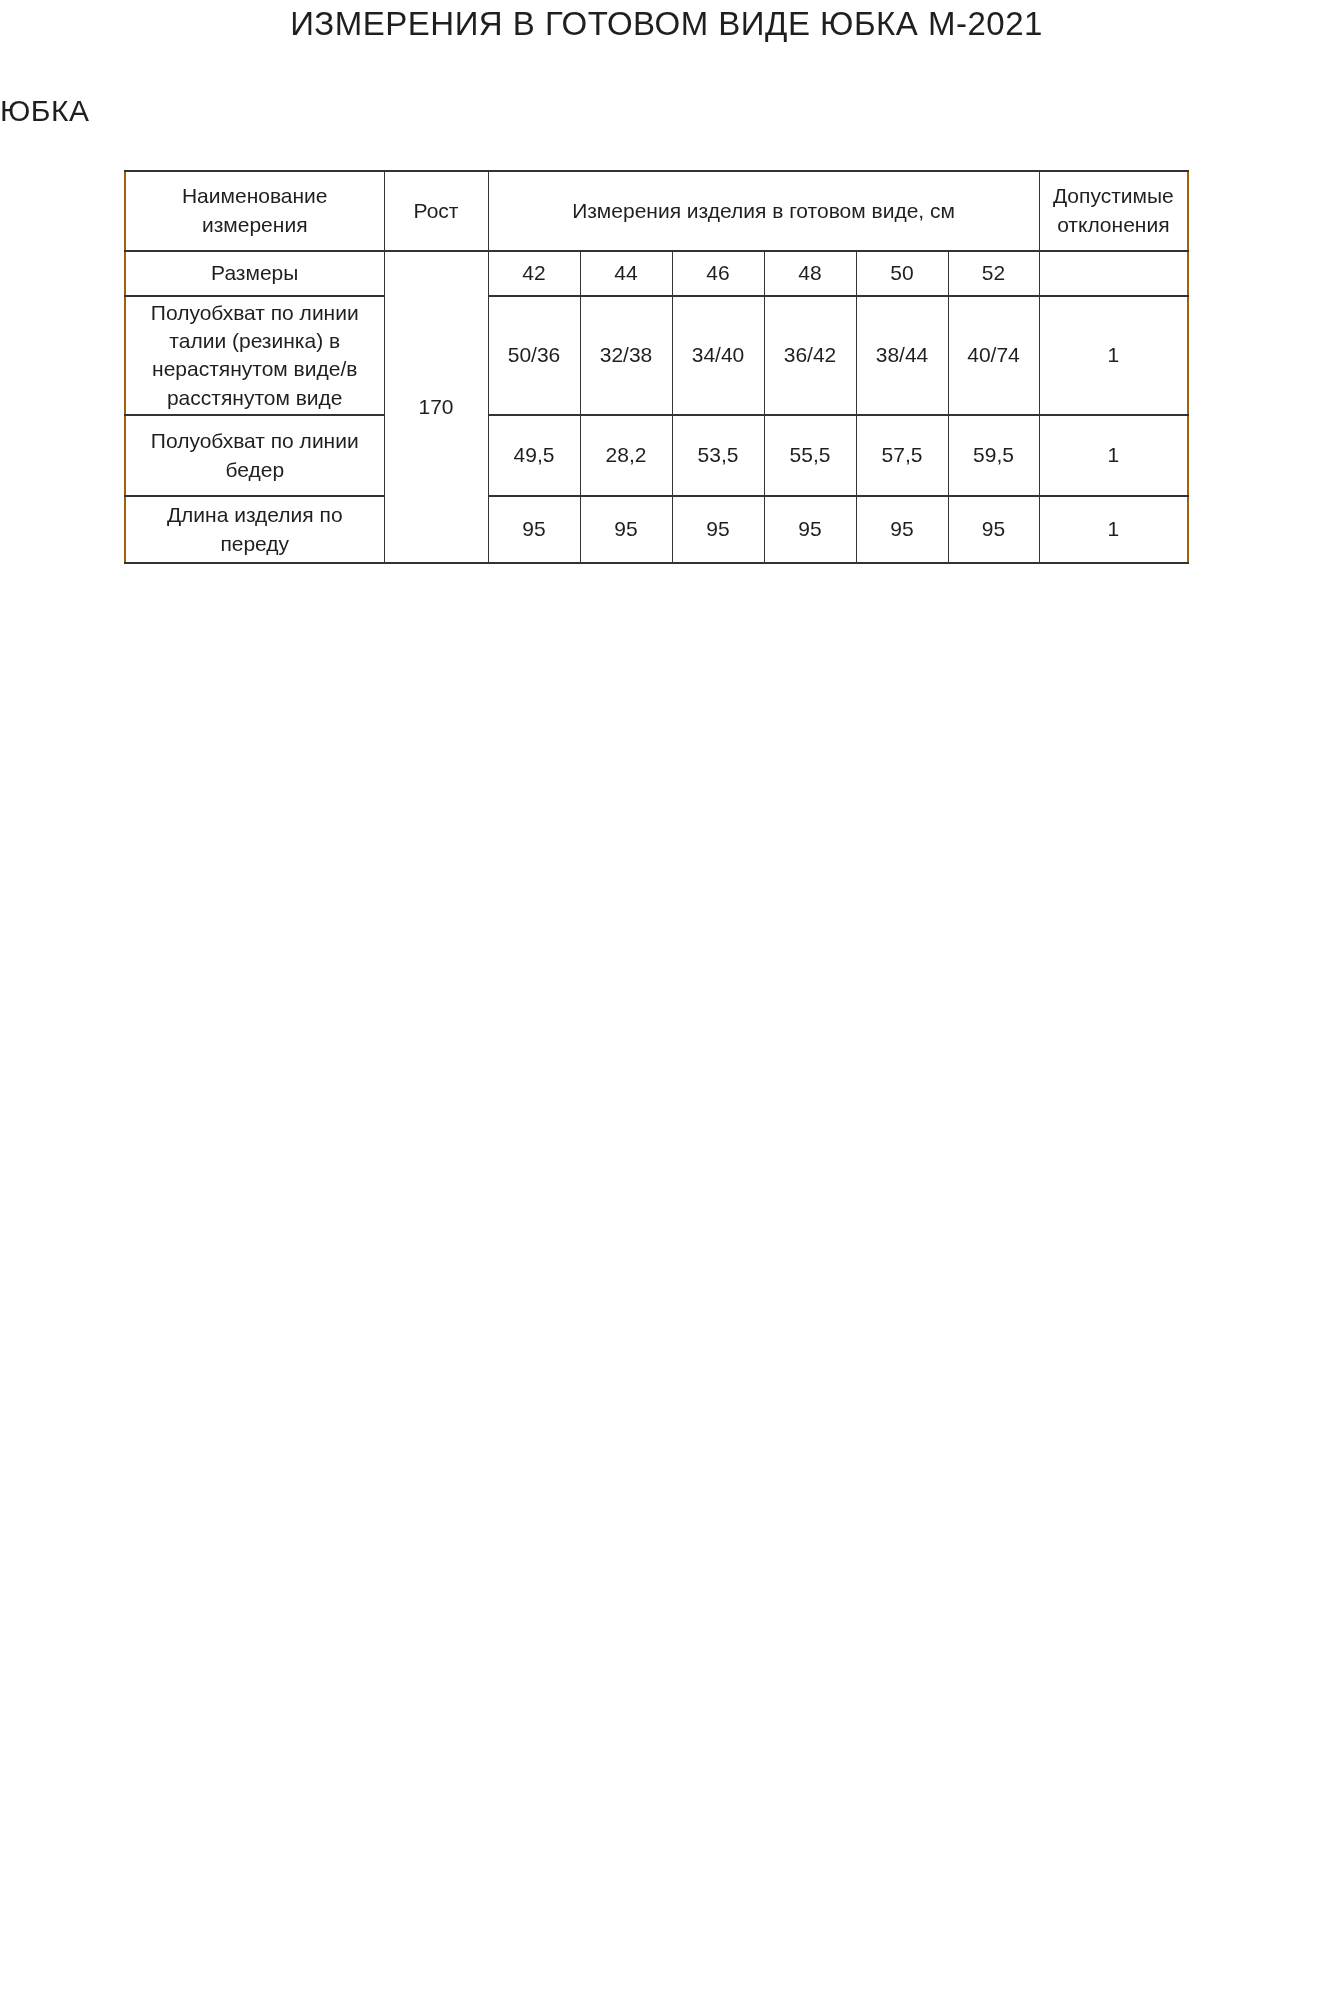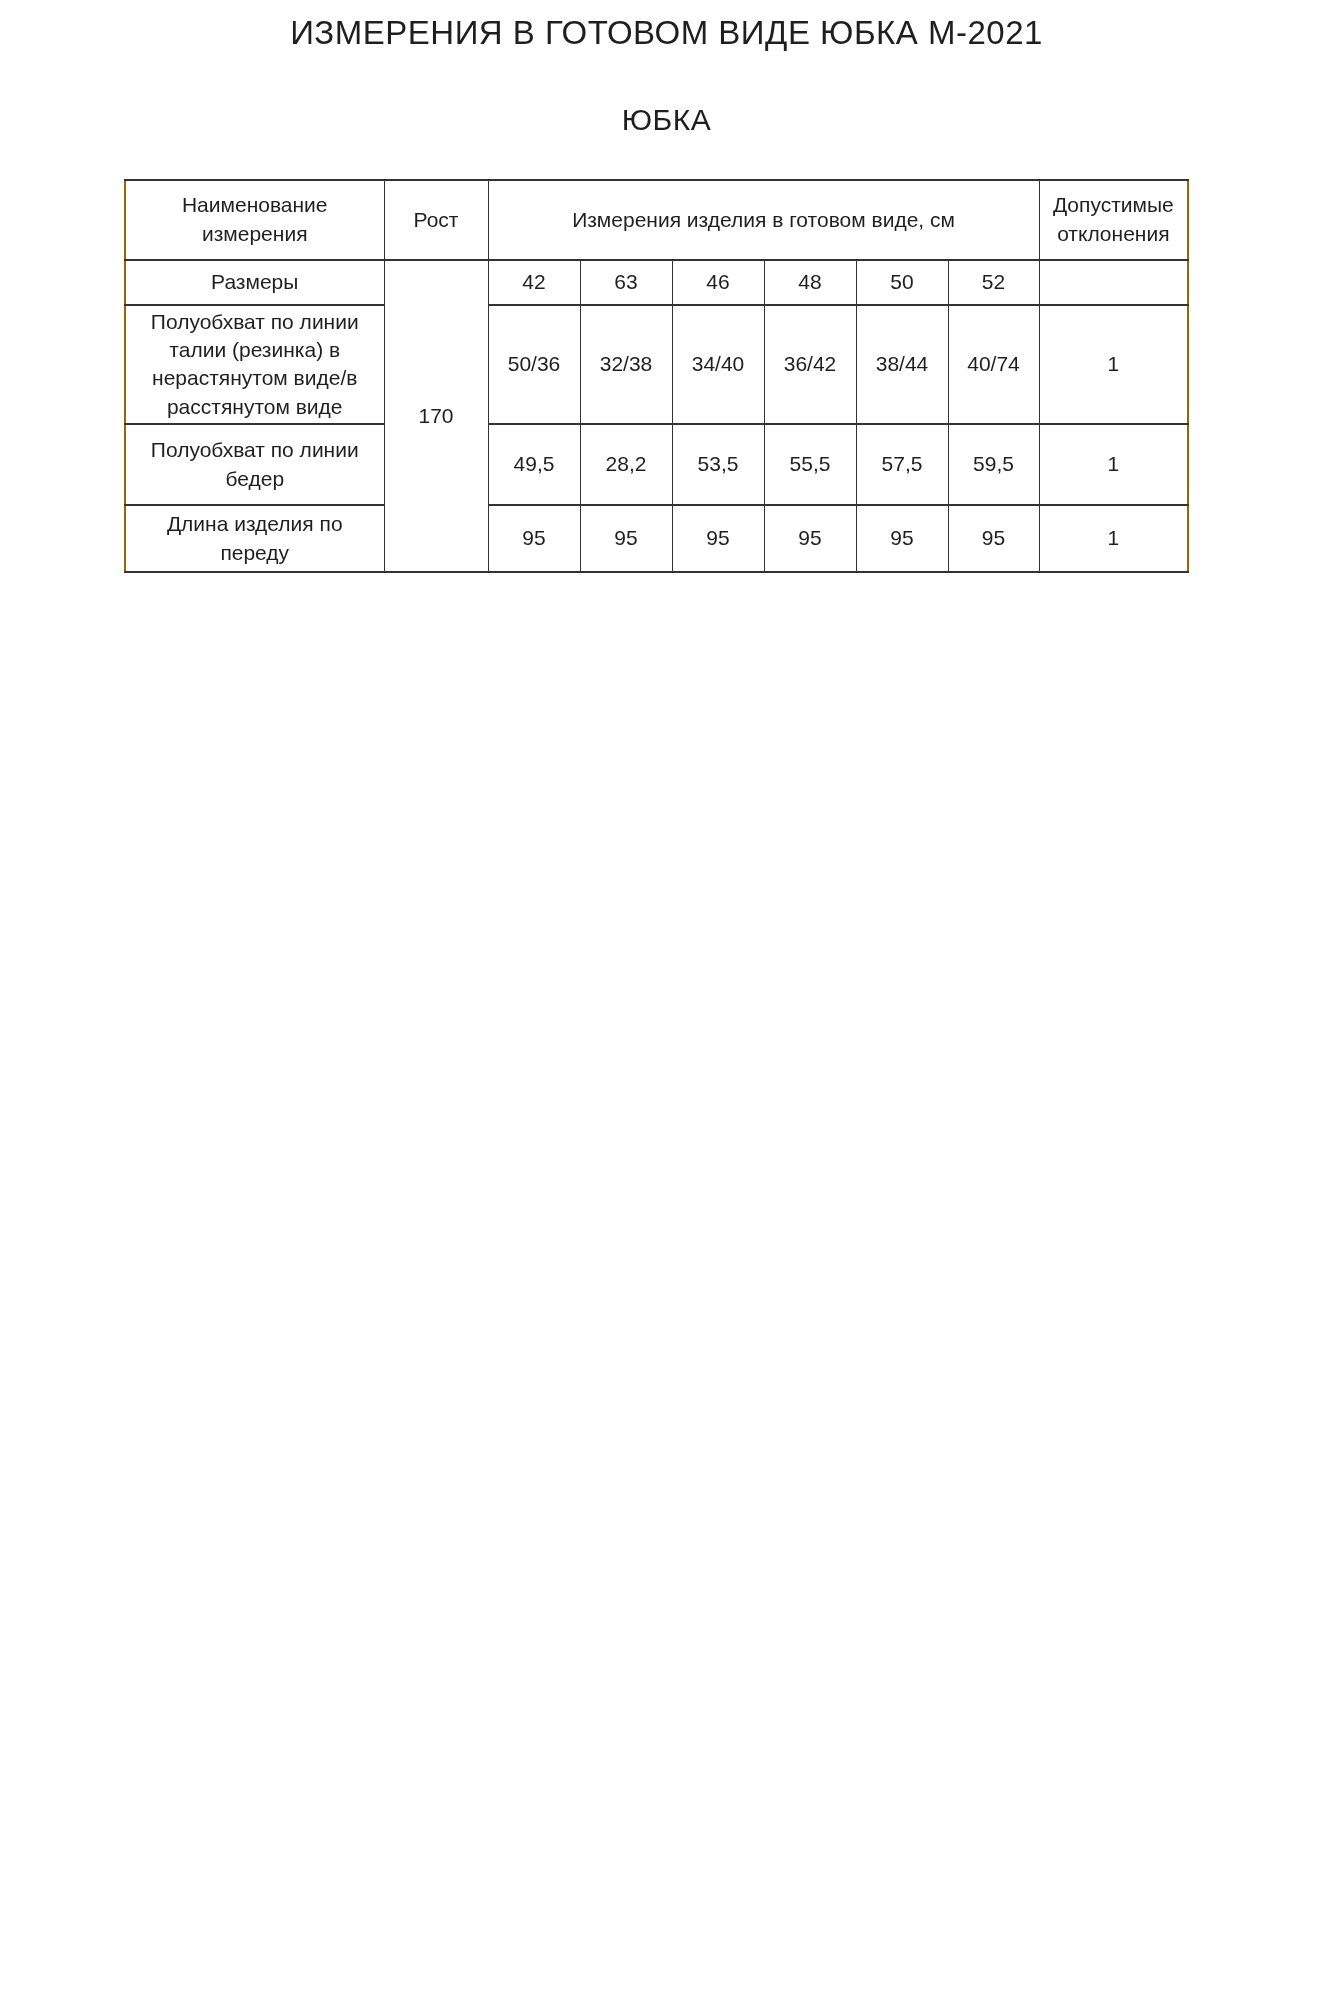--- a/index.html
+++ b/index.html
@@ -12,30 +12,30 @@
     min-height: 2000px;
     font-family: "Liberation Sans", sans-serif;
     color: #1f1f1f;
   }
   .doc {
     width: 1333px;
     min-height: 2000px;
     position: relative;
   }
   .page-title {
-    margin: 12px;
+    margin: 3px;
     text-align: center;
     font-size: 33px;
     line-height: 1.25;
     font-weight: 400;
     letter-spacing: 0.5px;
   }
   .page-subtitle {
     margin: 48px 0 16px 0;
-    text-align: center;
+    text-align: left;
     font-size: 30px;
     line-height: 1.25;
     font-weight: 400;
     letter-spacing: 0.5px;
   }
   table.meas {
     border-collapse: collapse;
     table-layout: fixed;
     margin: 40px 0 0 124px;
     width: 1063px;
@@ -84,21 +84,21 @@
         <td>Наименование измерения</td>
         <td>Рост</td>
         <td colspan="6">Измерения изделия в готовом виде, см</td>
         <td>Допустимые отклонения</td>
       </tr>
 
       <tr class="r-sizes">
         <td>Размеры</td>
         <td rowspan="4">170</td>
         <td>42</td>
-        <td>63</td>
+        <td>44</td>
         <td>46</td>
         <td>48</td>
         <td>50</td>
         <td>52</td>
         <td></td>
       </tr>
 
       <tr class="r-waist">
         <td>Полуобхват по линии талии (резинка) в нерастянутом виде/в расстянутом виде</td>
         <td>50/36</td>

